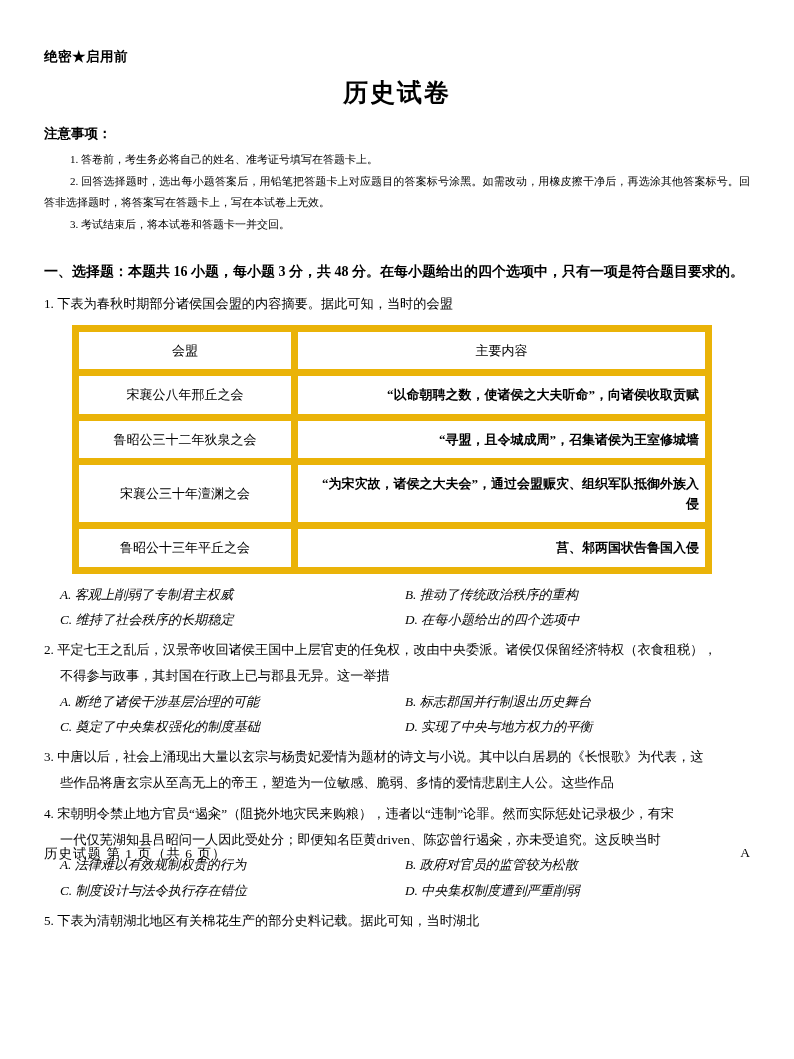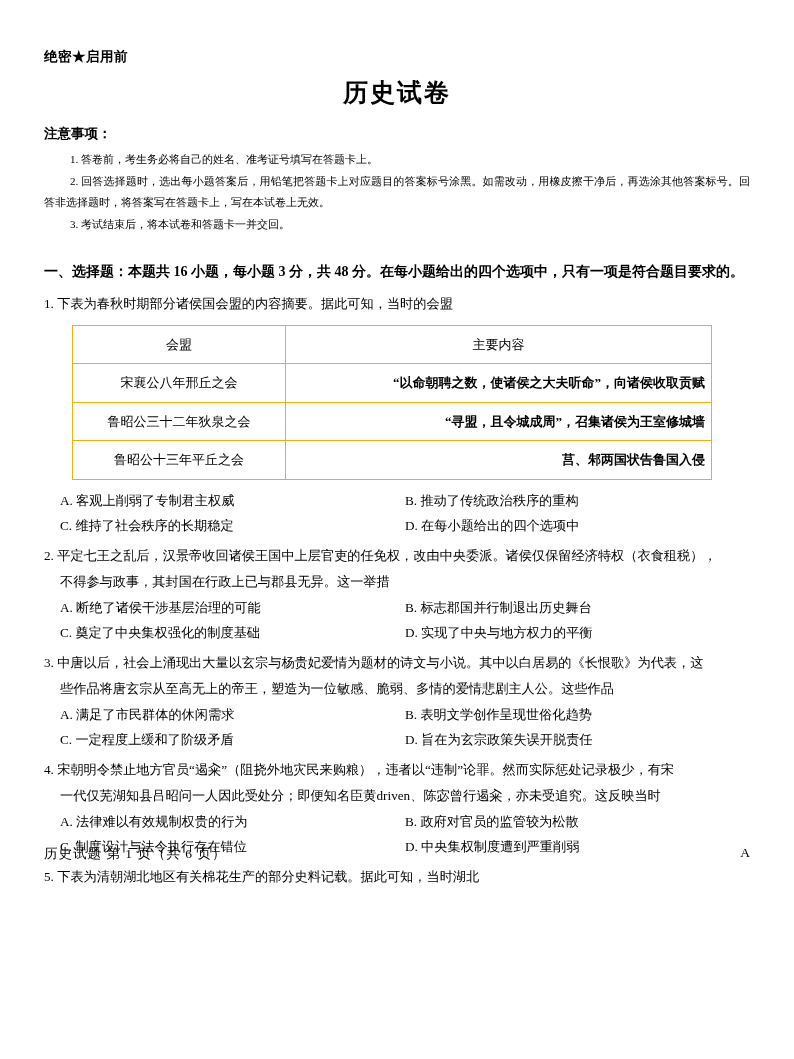--- a/index.html
+++ b/index.html
@@ -70,29 +70,30 @@
     display: flex;
     flex-wrap: wrap;
     font-size: 13.2px;
     line-height: 1.9;
     padding-left: 16px;
   }
   .opt {
     width: 50%;
     box-sizing: border-box;
     white-space: nowrap;
+    font-style: italic;
   }
   table.data-table {
     border-collapse: collapse;
     width: 640px;
     margin: 8px 0 8px 28px;
     font-size: 13px;
   }
   table.data-table th, table.data-table td {
-    border: 1px solid #eab308;
+    border: 7px solid #eab308;
     padding: 9px 6px;
     text-align: center;
     font-weight: normal;
     line-height: 1.5;
   }
   table.data-table th {
     font-weight: normal;
   }
   table.data-table td.col1 {
     width: 200px;
@@ -154,20 +155,24 @@
     </tr>
     <tr>
       <td class="col1">宋襄公八年邢丘之会</td>
       <td class="col2">“以命朝聘之数，使诸侯之大夫听命”，向诸侯收取贡赋</td>
     </tr>
     <tr>
       <td class="col1">鲁昭公三十二年狄泉之会</td>
       <td class="col2">“寻盟，且令城成周”，召集诸侯为王室修城墙</td>
     </tr>
     <tr>
+      <td class="col1">宋襄公三十年澶渊之会</td>
+      <td class="col2">“为宋灾故，诸侯之大夫会”，通过会盟赈灾、组织军队抵御外族入侵</td>
+    </tr>
+    <tr>
       <td class="col1">鲁昭公十三年平丘之会</td>
       <td class="col2">莒、邾两国状告鲁国入侵</td>
     </tr>
   </tbody>
     </table>
 
   <div class="options">
     <div class="opt">A. 客观上削弱了专制君主权威</div>
     <div class="opt">B. 推动了传统政治秩序的重构</div>
     <div class="opt">C. 维持了社会秩序的长期稳定</div>
@@ -184,26 +189,20 @@
     <div class="opt">B. 标志郡国并行制退出历史舞台</div>
     <div class="opt">C. 奠定了中央集权强化的制度基础</div>
     <div class="opt">D. 实现了中央与地方权力的平衡</div>
   </div>
 
   <div class="q">
     <span>3.</span>
     <span>中唐以后，社会上涌现出大量以玄宗与杨贵妃爱情为题材的诗文与小说。其中以白居易的《长恨歌》为代表，这</span>
   </div>
   <div class="q-cont">些作品将唐玄宗从至高无上的帝王，塑造为一位敏感、脆弱、多情的爱情悲剧主人公。这些作品</div>
-  <div class="options">
-    <div class="opt">A. 满足了市民群体的休闲需求</div>
-    <div class="opt">B. 表明文学创作呈现世俗化趋势</div>
-    <div class="opt">C. 一定程度上缓和了阶级矛盾</div>
-    <div class="opt">D. 旨在为玄宗政策失误开脱责任</div>
-  </div>
 
   <div class="q">
     <span>4.</span>
     <span>宋朝明令禁止地方官员“遏籴”（阻挠外地灾民来购粮），违者以“违制”论罪。然而实际惩处记录极少，有宋</span>
   </div>
   <div class="q-cont">一代仅芜湖知县吕昭问一人因此受处分；即便知名臣黄driven、陈宓曾行遏籴，亦未受追究。这反映当时</div>
   <div class="options">
     <div class="opt">A. 法律难以有效规制权贵的行为</div>
     <div class="opt">B. 政府对官员的监管较为松散</div>
     <div class="opt">C. 制度设计与法令执行存在错位</div>

